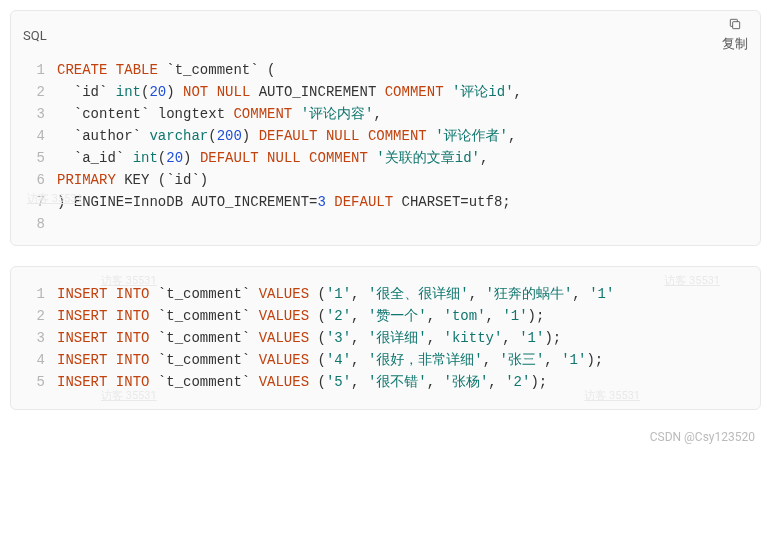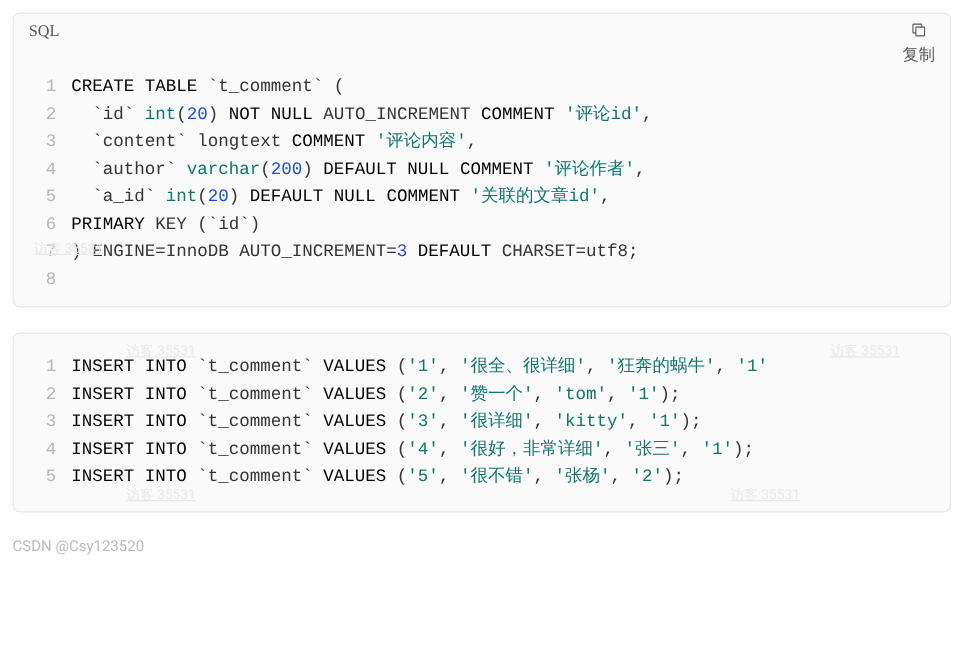--- a/index.html
+++ b/index.html
@@ -14,25 +14,24 @@
     background: #fafafa;
     border: 1px solid #e8e8e8;
     border-radius: 6px;
     margin-bottom: 20px;
     position: relative;
     overflow-x: auto;
   }
   .header-bar {
     display: flex;
     justify-content: space-between;
-    align-items: flex-start;
+    align-items: center;
     padding: 6px 12px 2px 12px;
     font-size: 13px;
     color: #666;
-    font-family: Liberation Serif, serif;
   }
   .lang-label {
     color: #555;
   }
   .copy-btn {
     display: flex;
     align-items: center;
     gap: 4px;
     cursor: pointer;
     color: #555;
@@ -62,34 +61,34 @@
     text-align: right;
     color: #b5b5b5;
     padding-right: 12px;
     flex-shrink: 0;
     user-select: none;
   }
   .line-content {
     flex: 1;
     color: #333;
   }
-  .kw { color: #000000; }
+  .kw { color: #c2410c; }
   .type { color: #0f766e; }
   .num { color: #1d4ed8; }
   .str { color: #0f766e; }
   .pl { color: #333; }
   .watermark {
     position: absolute;
     font-size: 11px;
     color: #e9e9e9;
     pointer-events: none;
     text-decoration: underline;
   }
   .footer-attr {
-    text-align: left;
+    text-align: right;
     color: #bbb;
     font-size: 12px;
     padding-right: 6px;
   }
 </style>
 </head>
 <body>
 
 <div class="code-block">
   <div class="header-bar">

